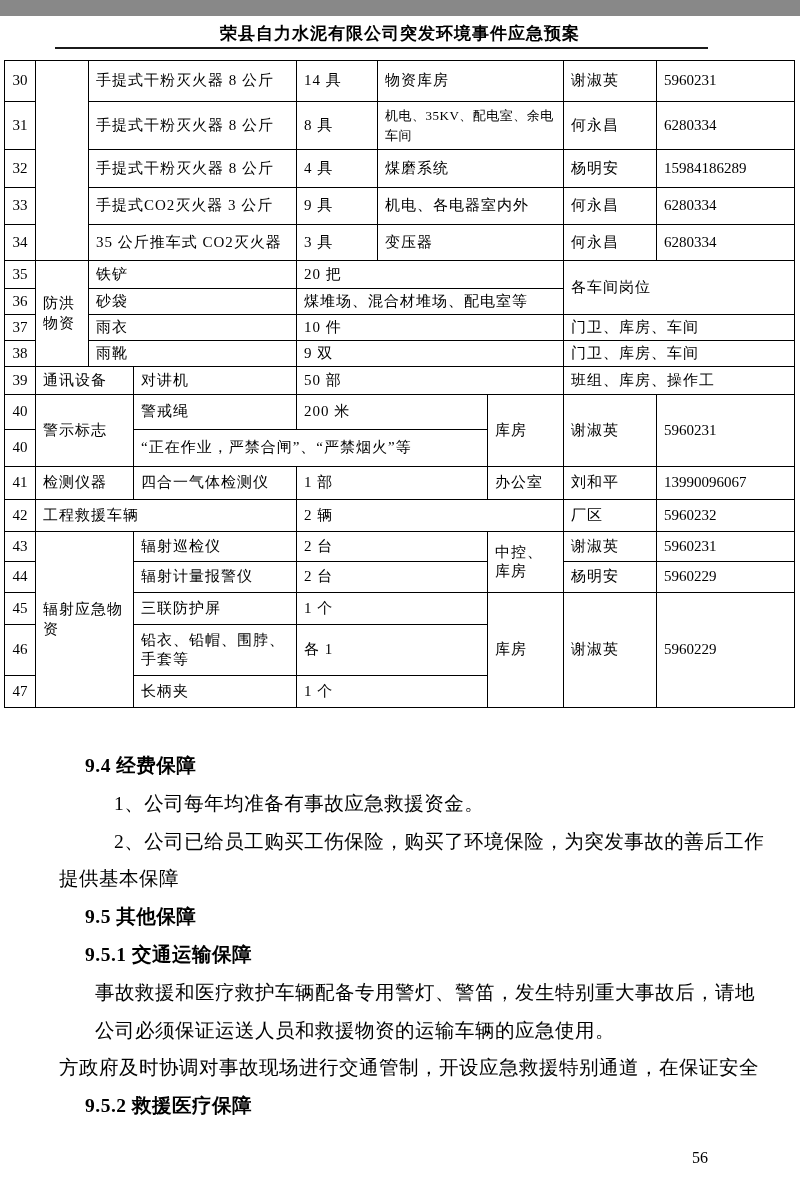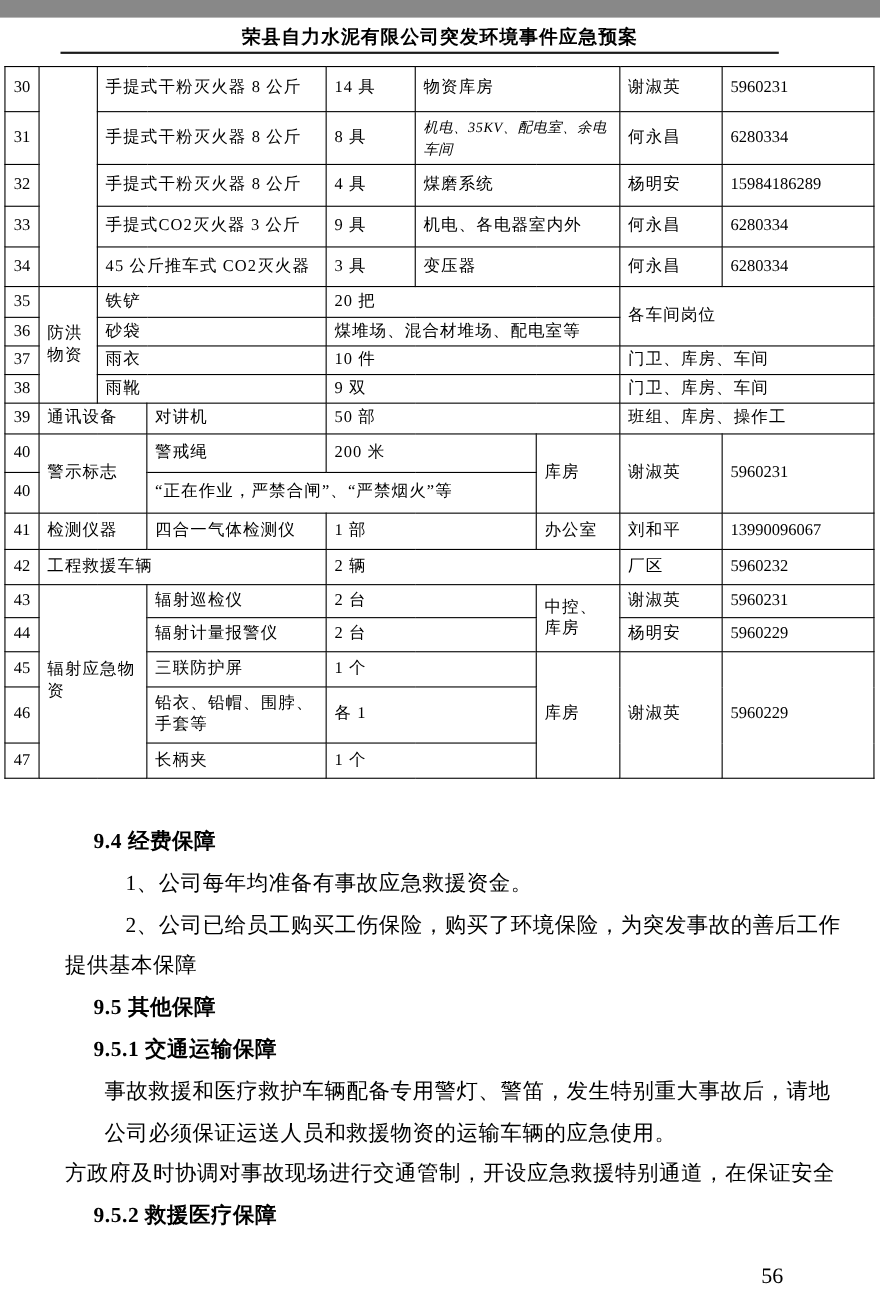--- a/index.html
+++ b/index.html
@@ -21,32 +21,32 @@
     border-collapse:collapse;table-layout:fixed;
     font-size:15px;letter-spacing:1px;line-height:1.3;
   }
   table.supply td{
     border:1px solid #000;padding:1px 7px;vertical-align:middle;
     overflow:hidden;word-break:break-all;
   }
   td.num{text-align:center;padding:1px 2px;letter-spacing:0;border-radius:12px;}
   td.cat{padding:1px 5px;}
   td.loc-n{padding:1px 5px;}
-  td.small{font-size:13px;letter-spacing:0.5px;line-height:1.5;font-style:italic;}
+  td.small{font-size:13px;letter-spacing:0.5px;line-height:1.5;}
   td.phone{letter-spacing:0;}
   .bodytext{
     position:absolute;left:59px;top:731px;width:736px;
     font-size:19.5px;line-height:37.8px;letter-spacing:0.5px;
   }
   .bodytext .h{font-weight:bold;padding-left:26px;}
   .ln{white-space:nowrap;}
   .ln-first{padding-left:36px;}
   .ln-first-num{padding-left:55px;}
   .page-number{
-    position:absolute;left:692px;top:1133px;font-size:20px;
+    position:absolute;left:692px;top:1133px;font-size:16px;
   }
 </style>
 </head>
 <body>
 
 <div class="page">
 
   <div class="doc-title">荣县自力水泥有限公司突发环境事件应急预案</div>
   <div class="header-rule"></div>
 
@@ -91,21 +91,21 @@
       <tr style="height:37px">
         <td class="num">33</td>
         <td colspan="2">手提式CO2灭火器 3 公斤</td>
         <td>9 具</td>
         <td colspan="2" class="loc-n">机电、各电器室内外</td>
         <td>何永昌</td>
         <td class="phone">6280334</td>
       </tr>
       <tr style="height:36px">
         <td class="num">34</td>
-        <td colspan="2">45 公斤推车式 CO2灭火器</td>
+        <td colspan="2">35 公斤推车式 CO2灭火器</td>
         <td>3 具</td>
         <td colspan="2" class="loc-n">变压器</td>
         <td>何永昌</td>
         <td class="phone">6280334</td>
       </tr>
       <tr style="height:28px">
         <td class="num">35</td>
         <td class="cat" rowspan="4">防洪物资</td>
         <td colspan="2">铁铲</td>
         <td colspan="3">20 把</td>

